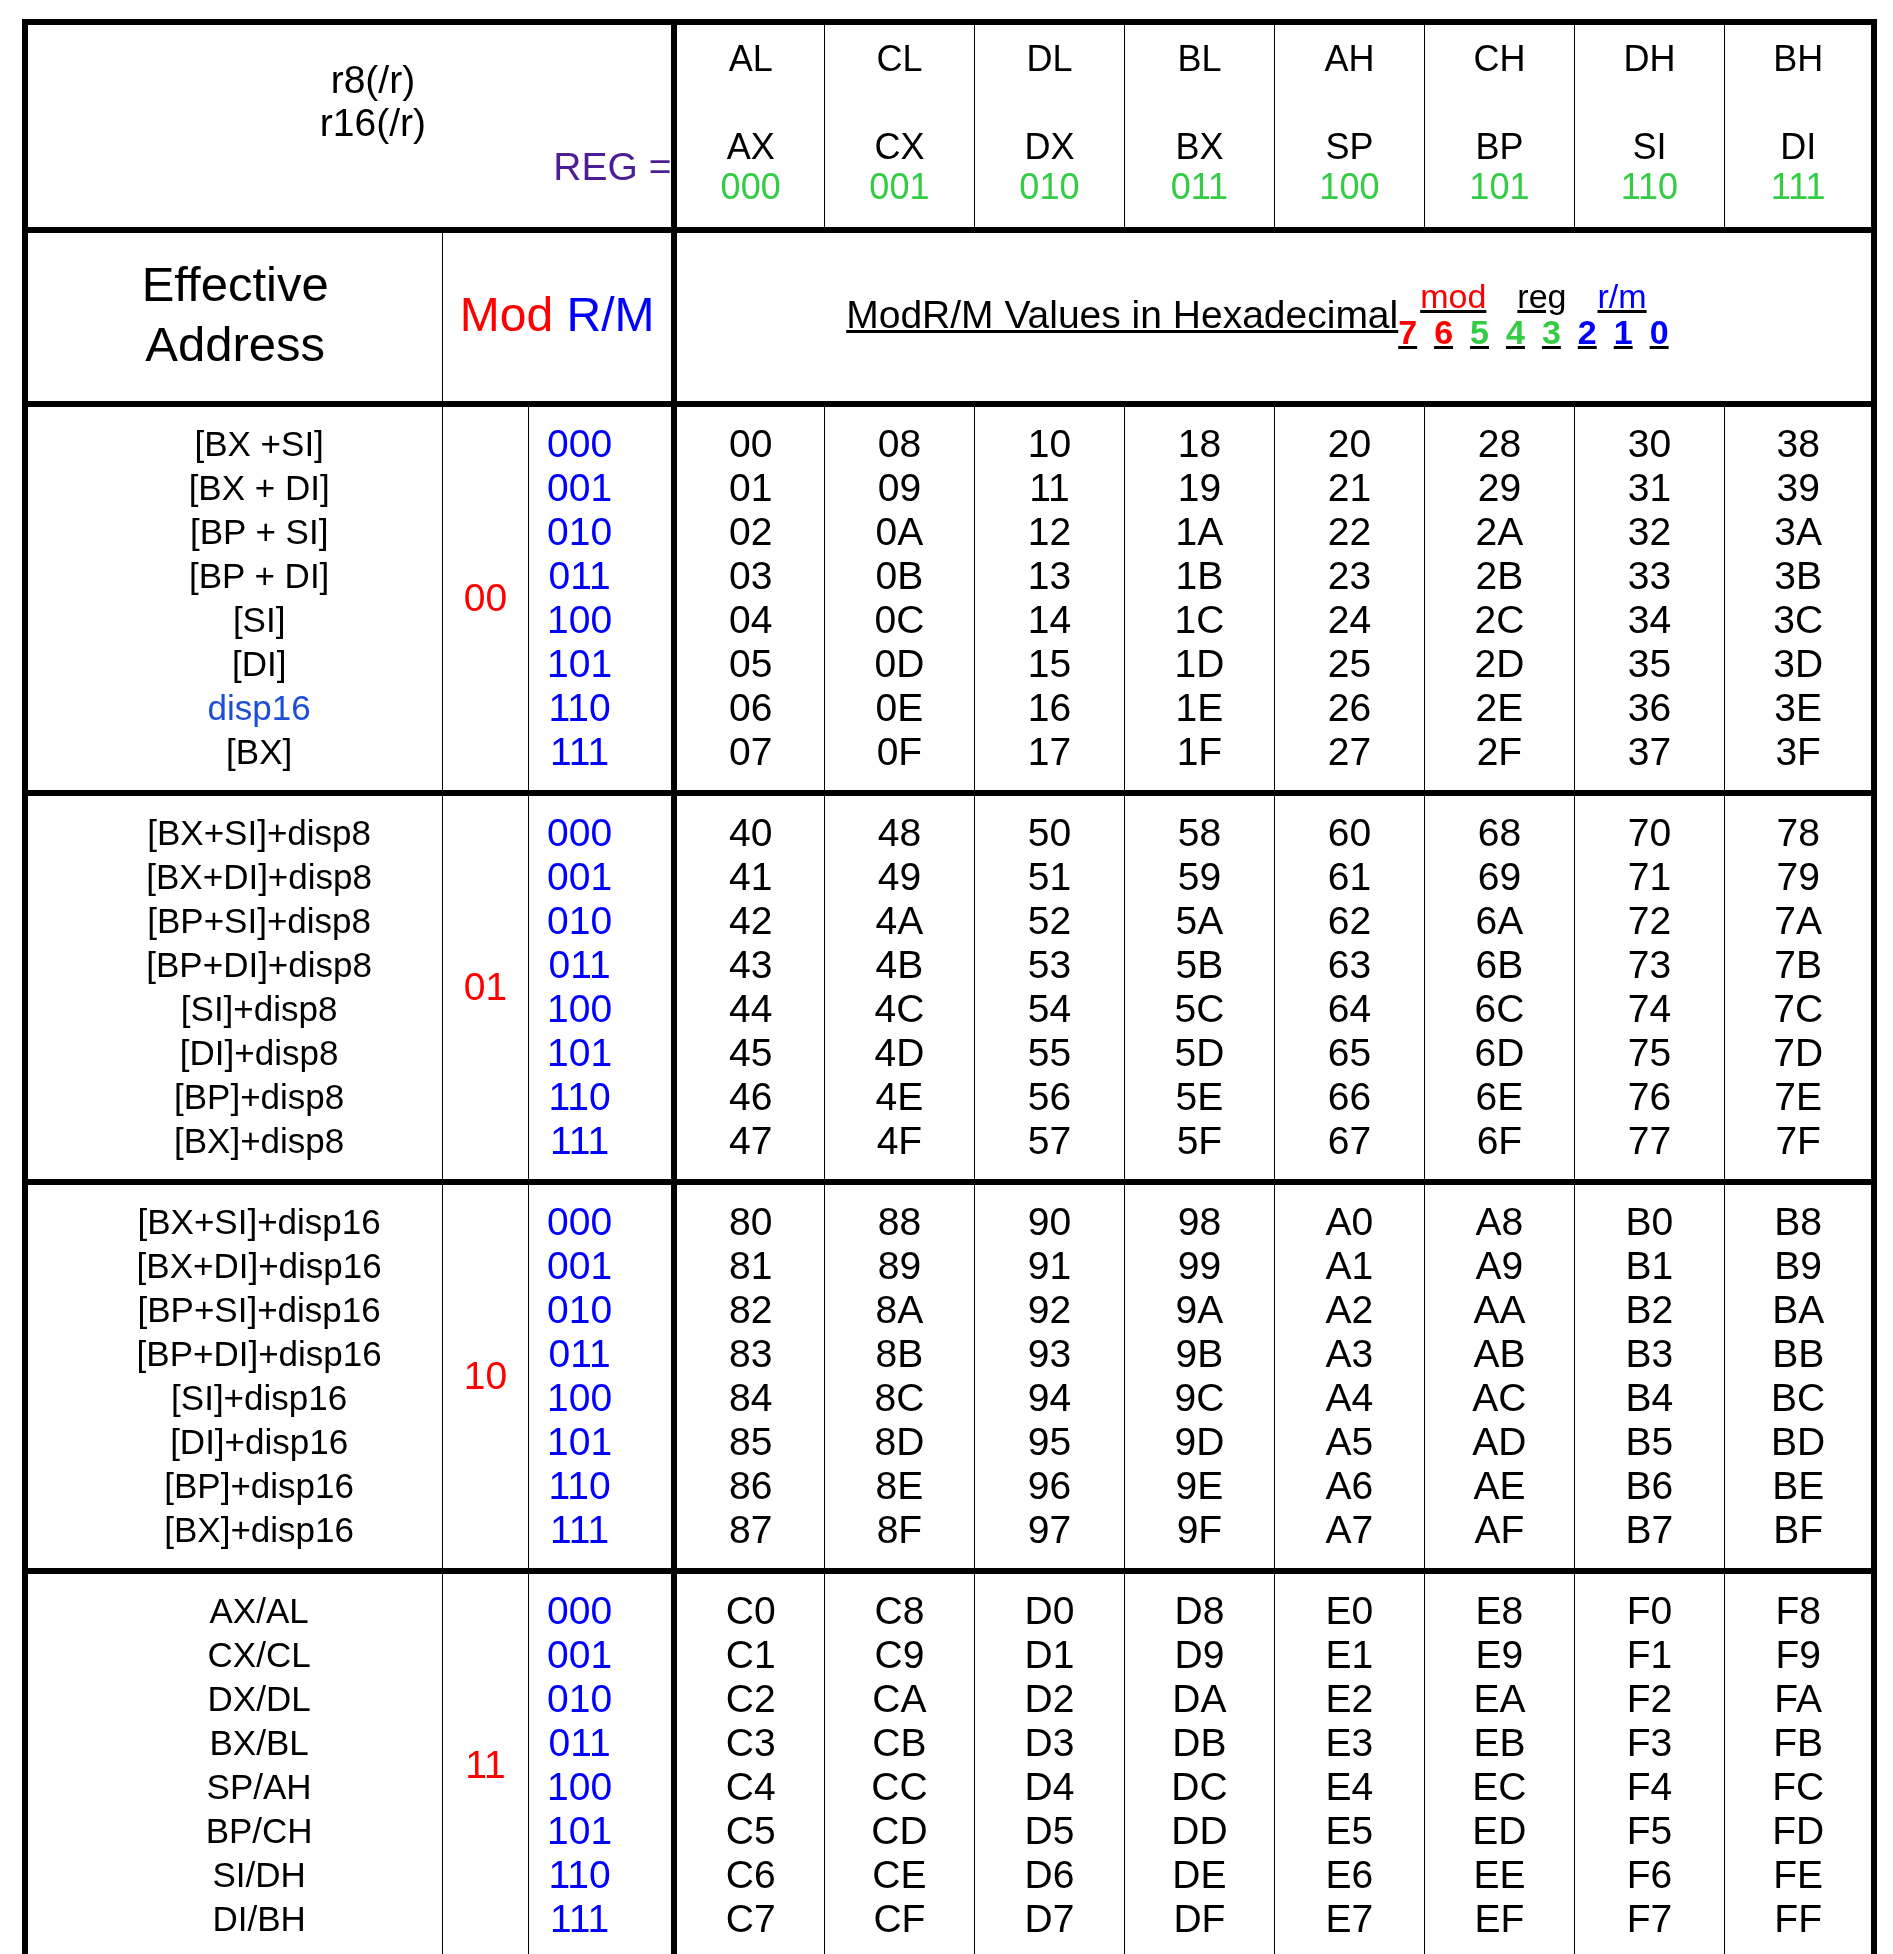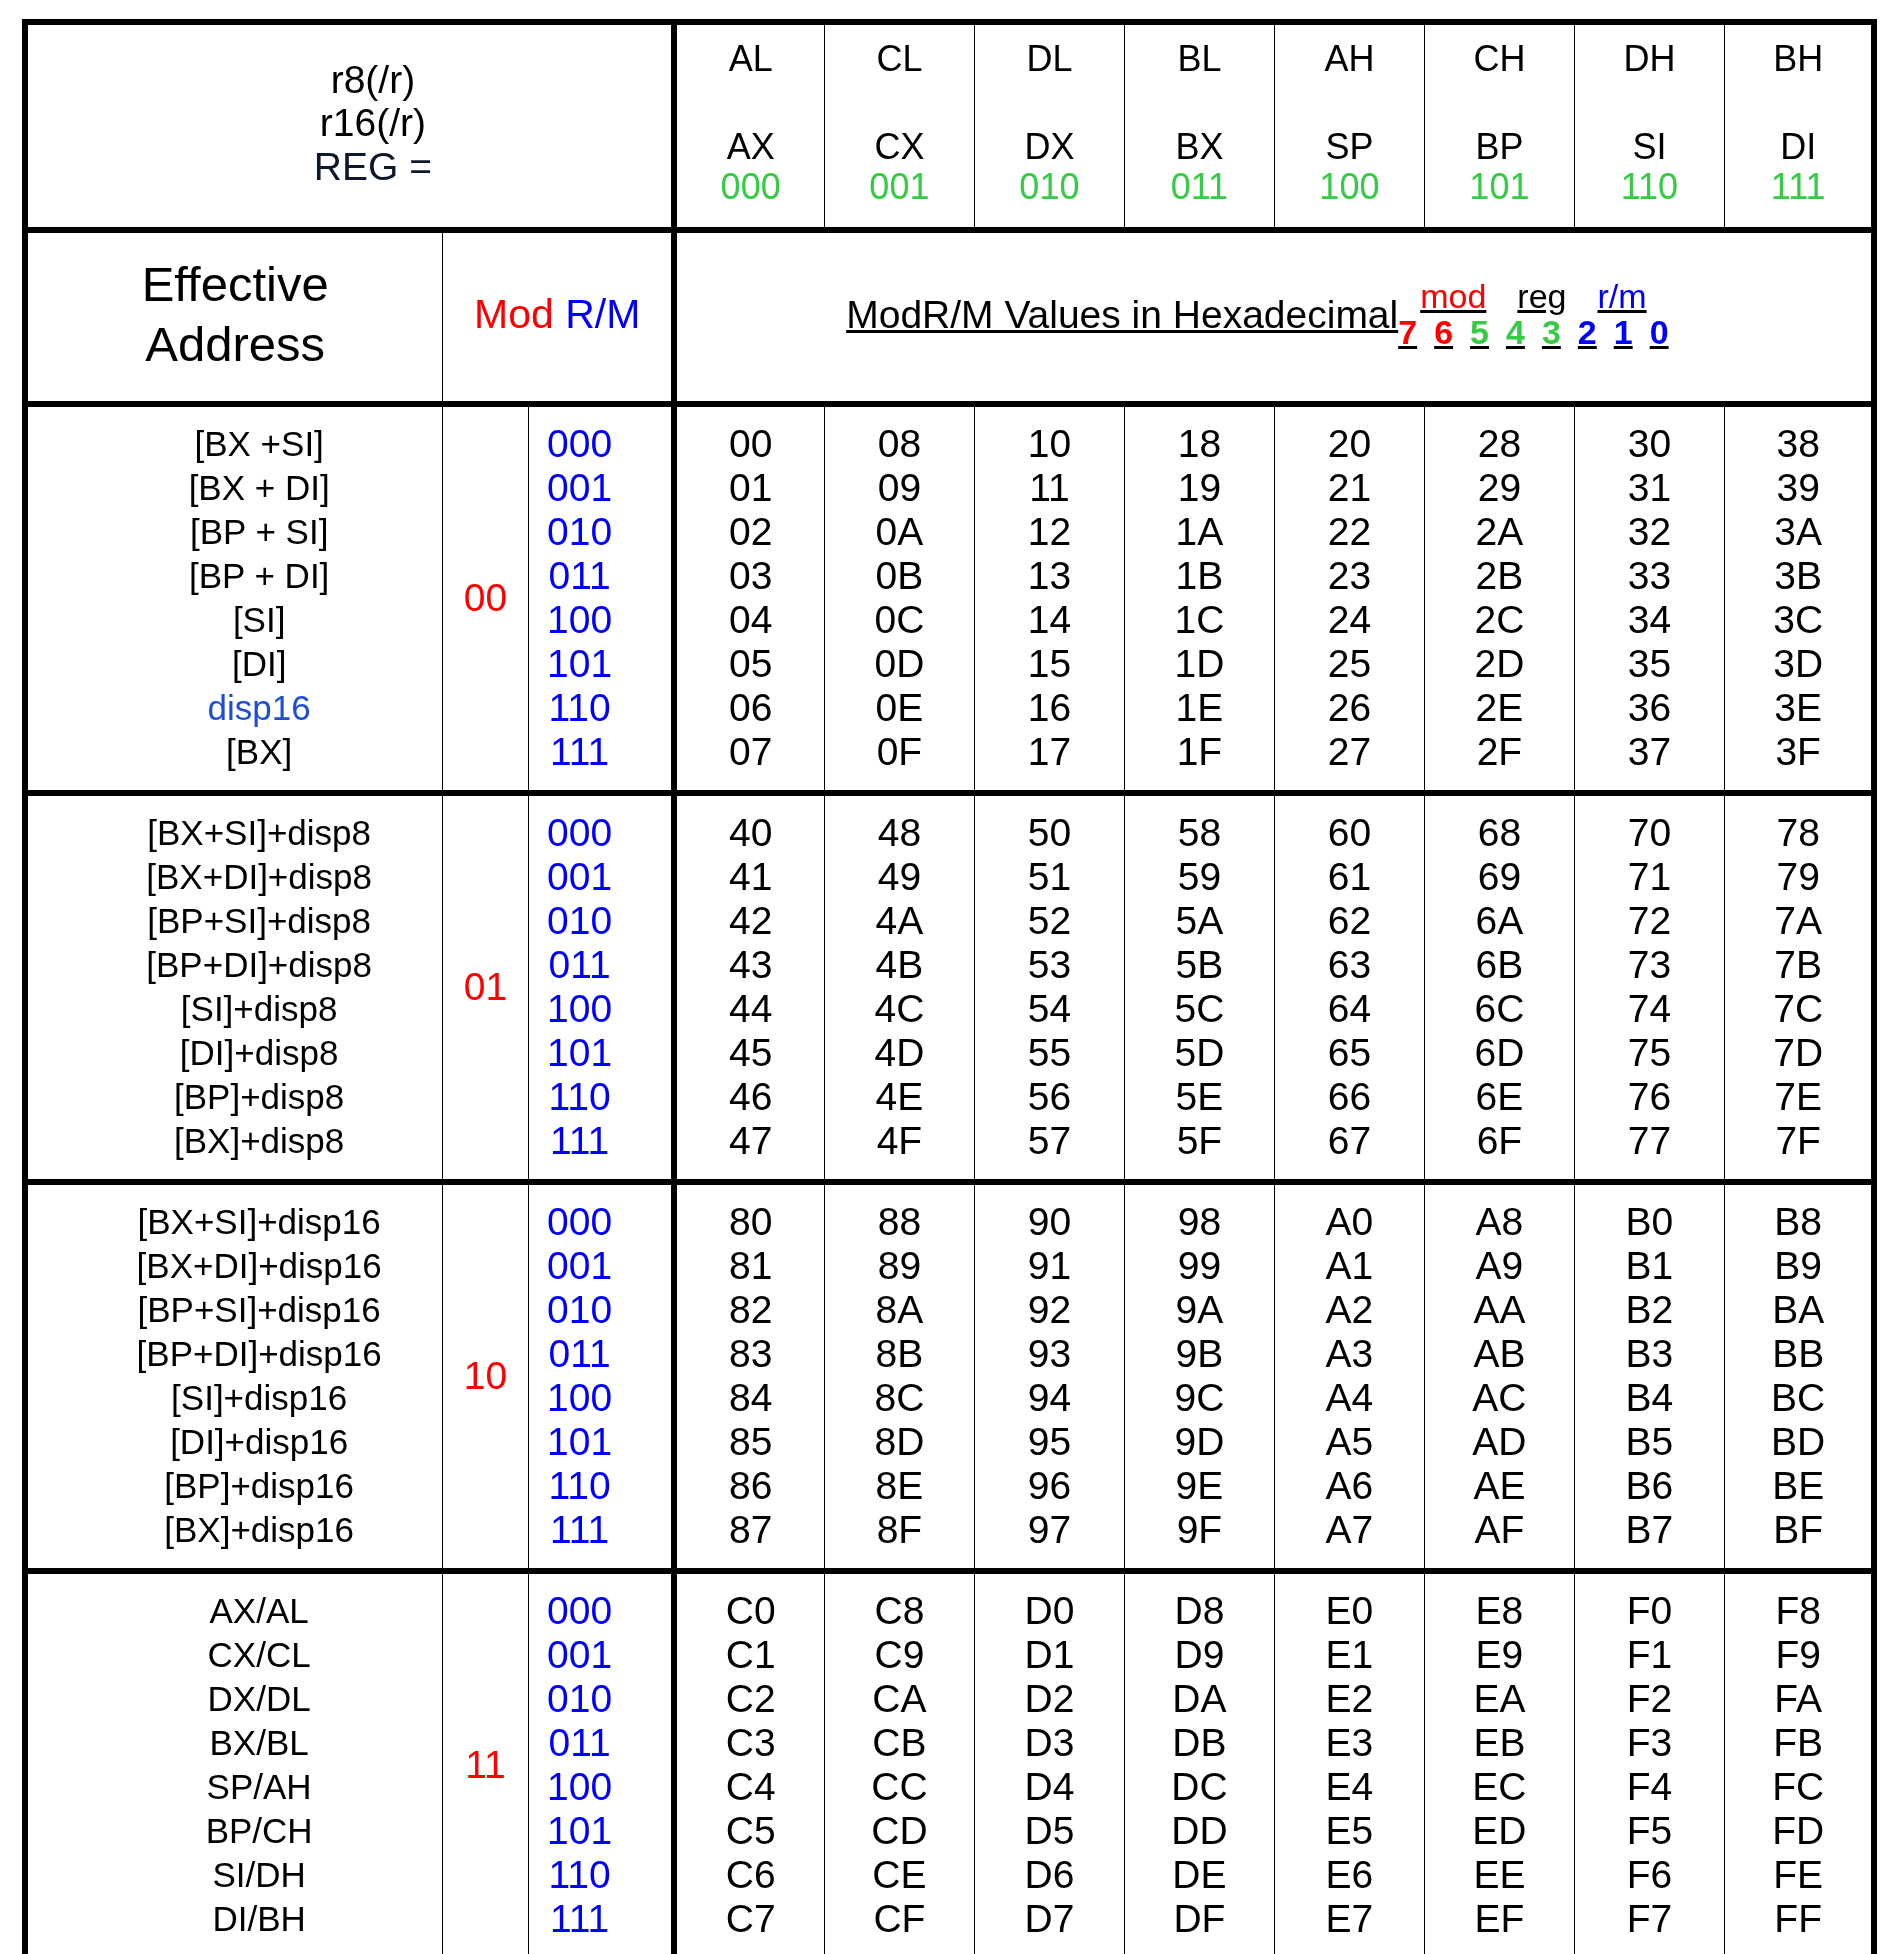--- a/index.html
+++ b/index.html
@@ -51,39 +51,39 @@
   col.c-hex  { width: 150px; }
 
   
   .hdr1-left {
     text-align: left;
     padding: 13.8px 0 19px 46px !important;
     line-height: 1.12;
     font-size: 39px;
   }
   .hdr1-left .ln { white-space: pre; }
-  .reg-eq { color: #0f172a; }
+  .reg-eq { color: #4c1d95; text-align: right; }
   .hdr-reg {
     font-size: 36px;
     line-height: 1.12;
     padding: 13.8px 0 19px 0 !important;
   }
   .hdr-reg .l8  { display:block; }
   .hdr-reg .l16 { display:block;margin-top:48px; }
   .hdr-reg .lbits { display:block; color:#33cc44; }
 
   
   .hdr2-ea {
     font-size: 49px;
     line-height: 1.22;
     padding: 22.4px 0 26px 0 !important;
   }
   .hdr2-ea span { display:block; }
   .hdr2-modrm {
-    font-size: 41px;
+    font-size: 48px;
     padding: 22.4px 0 26px 0 !important;
   }
   .c-mod-red { color:#ff0000; }
   .c-rm-blue { color:#0000ff; }
 
   .hdr2-hex {
     position: relative;
     font-size: 39px;
     padding: 22.4px 0 26px 0 !important;
     text-align: center;

